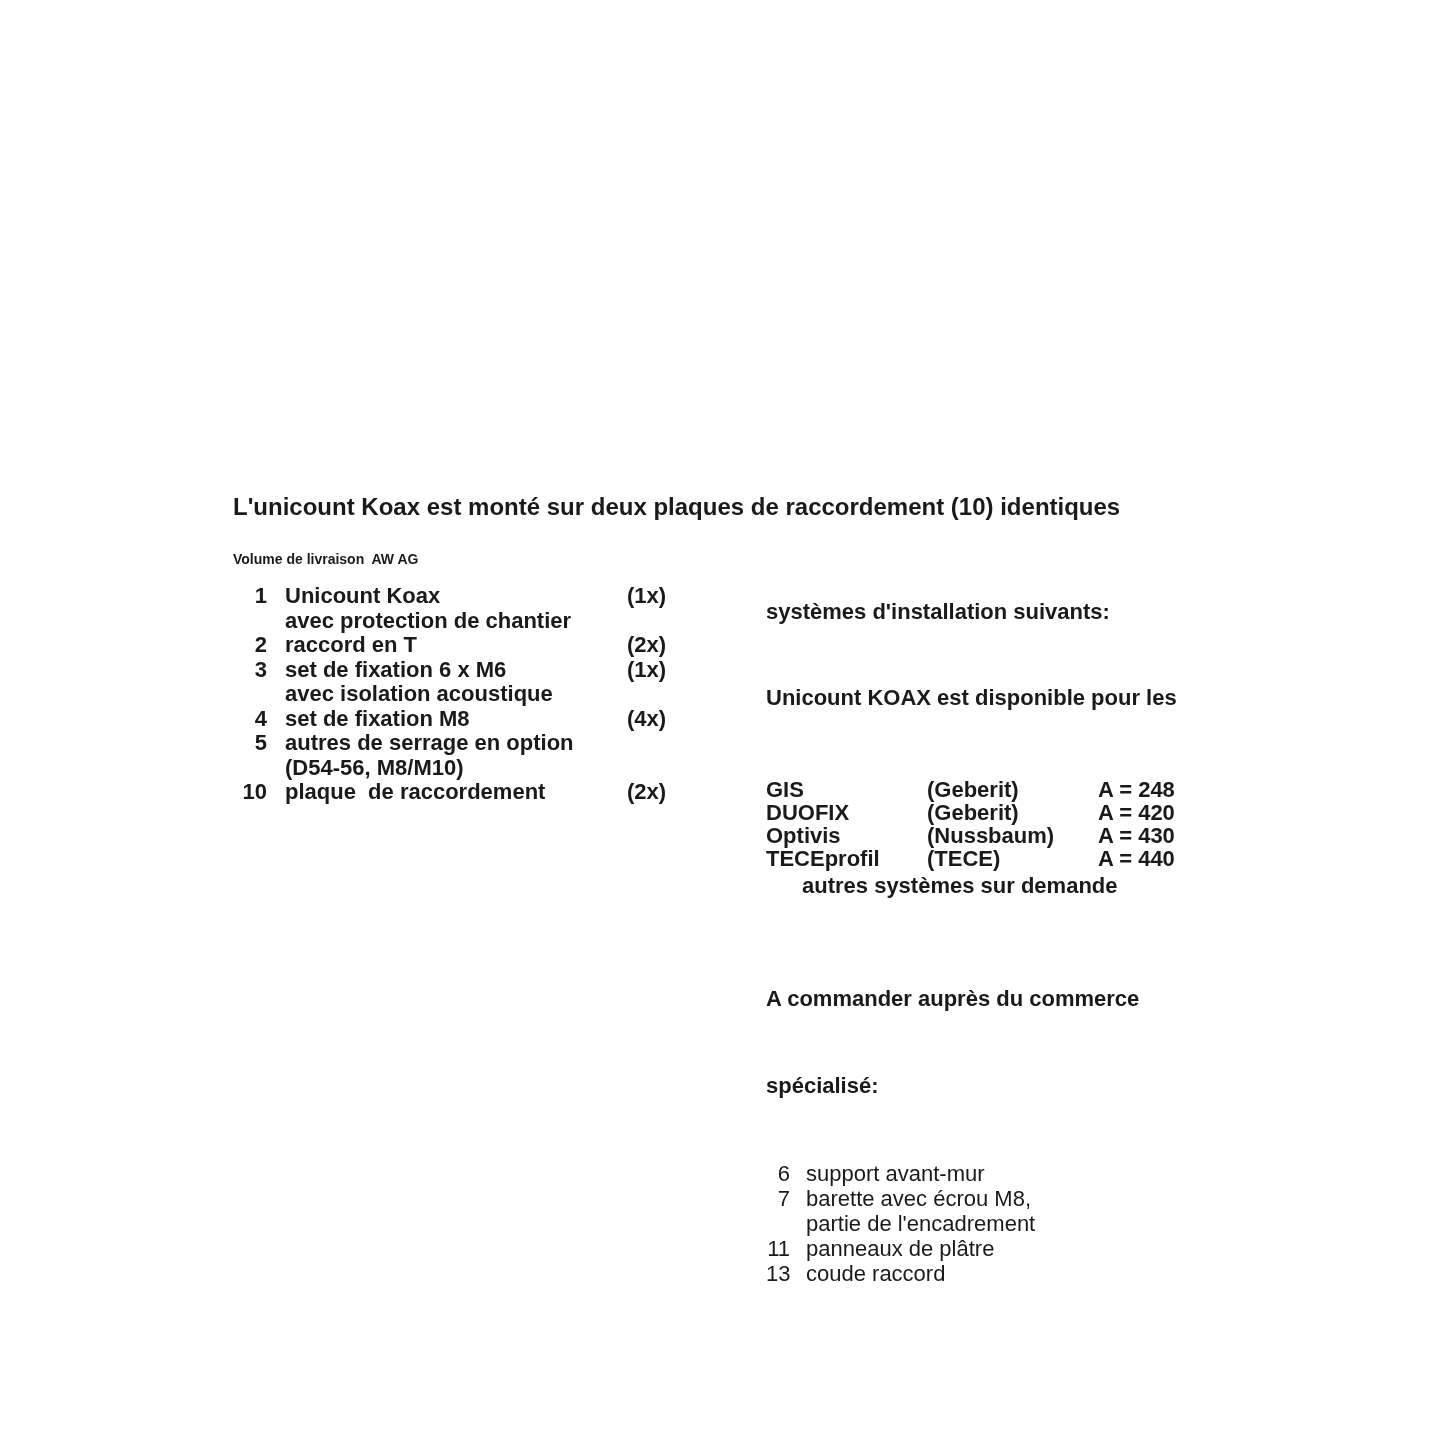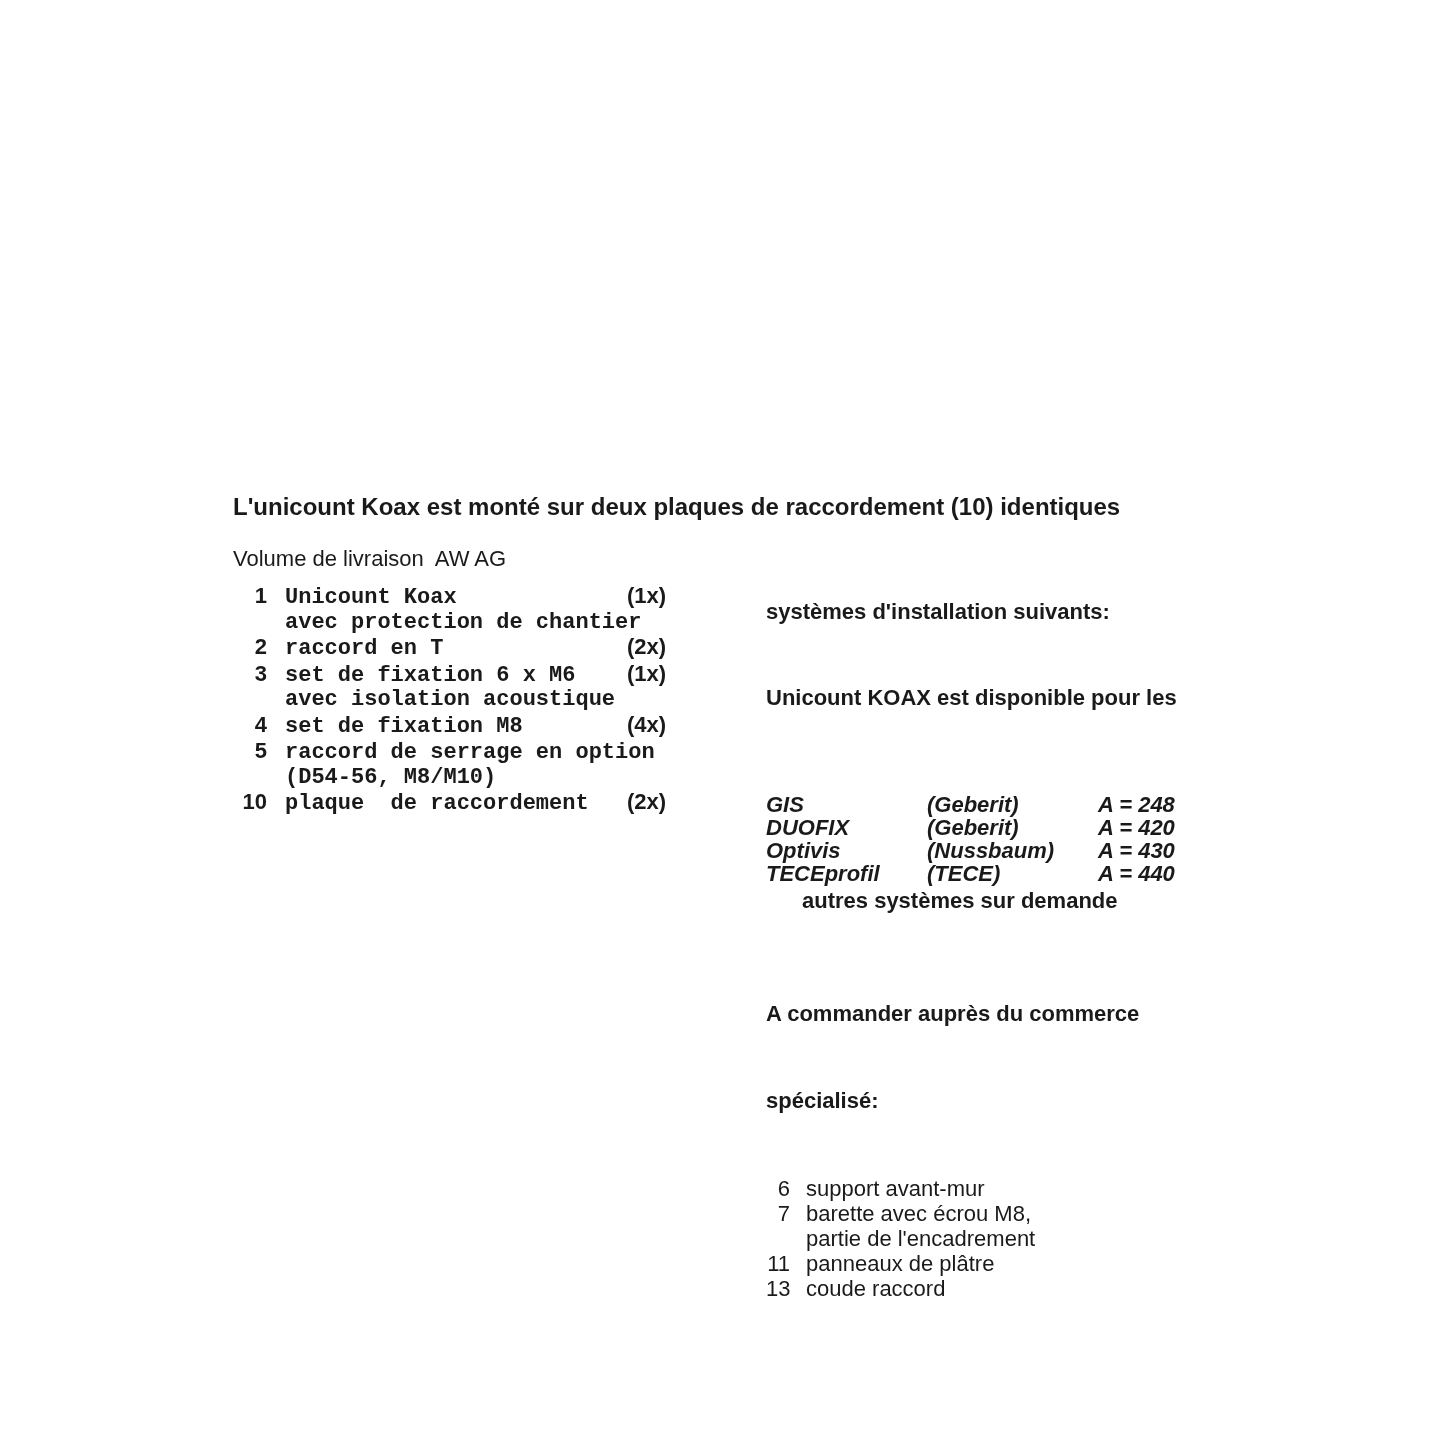--- a/index.html
+++ b/index.html
@@ -25,62 +25,61 @@
     white-space: pre-wrap;
   }
   
   .left-col {
     position: absolute;
     left: 233px;
     top: 547px;
     width: 433px;
   }
   .left-heading {
-    font-size: 22px;
-    font-weight: normal;
+    font-size: 14px;
+    font-weight: bold;
     line-height: 24px;
     white-space: pre-wrap;
   }
   .left-rows { margin-top: 13px; }
   .lrow {
     display: flex;
     align-items: baseline;
     line-height: 24.5px;
     font-size: 22px;
     font-weight: bold;
   }
   .lrow .num {
     width: 34px;
     text-align: right;
     flex: 0 0 auto;
   }
   .lrow .txt {
     flex: 1 1 auto;
     padding-left: 18px;
     white-space: pre-wrap;
-    font-family: Liberation Mono, monospace;
   }
   .lrow .qty {
     flex: 0 0 auto;
     text-align: center;
   }
   
   .right-col {
     position: absolute;
     left: 766px;
     top: 541px;
     width: 470px;
   }
   .right-heading {
     font-size: 22px;
     font-weight: bold;
     line-height: 28.5px;
     white-space: pre-wrap;
   }
-  .systems { margin-top: 24px; font-style: italic; }
+  .systems { margin-top: 9px; }
   .srow {
     display: flex;
     align-items: baseline;
     line-height: 23px;
     font-size: 22px;
     font-weight: bold;
   }
   .srow .sname { width: 161px; flex: 0 0 auto; }
   .srow .sbrand { width: 171px; flex: 0 0 auto; }
   .srow .sdim { flex: 1 1 auto; }
@@ -152,21 +151,21 @@
         <span class="txt">avec isolation acoustique</span>
         <span class="qty"></span>
       </div>
       <div class="lrow">
         <span class="num">4</span>
         <span class="txt">set de fixation M8</span>
         <span class="qty">(4x)</span>
       </div>
       <div class="lrow">
         <span class="num">5</span>
-        <span class="txt">raccord de serrage en option</span>
+        <span class="txt">autres de serrage en option</span>
         <span class="qty"></span>
       </div>
       <div class="lrow">
         <span class="num"></span>
         <span class="txt">(D54-56, M8/M10)</span>
         <span class="qty"></span>
       </div>
       <div class="lrow">
         <span class="num">10</span>
         <span class="txt">plaque  de raccordement</span>

